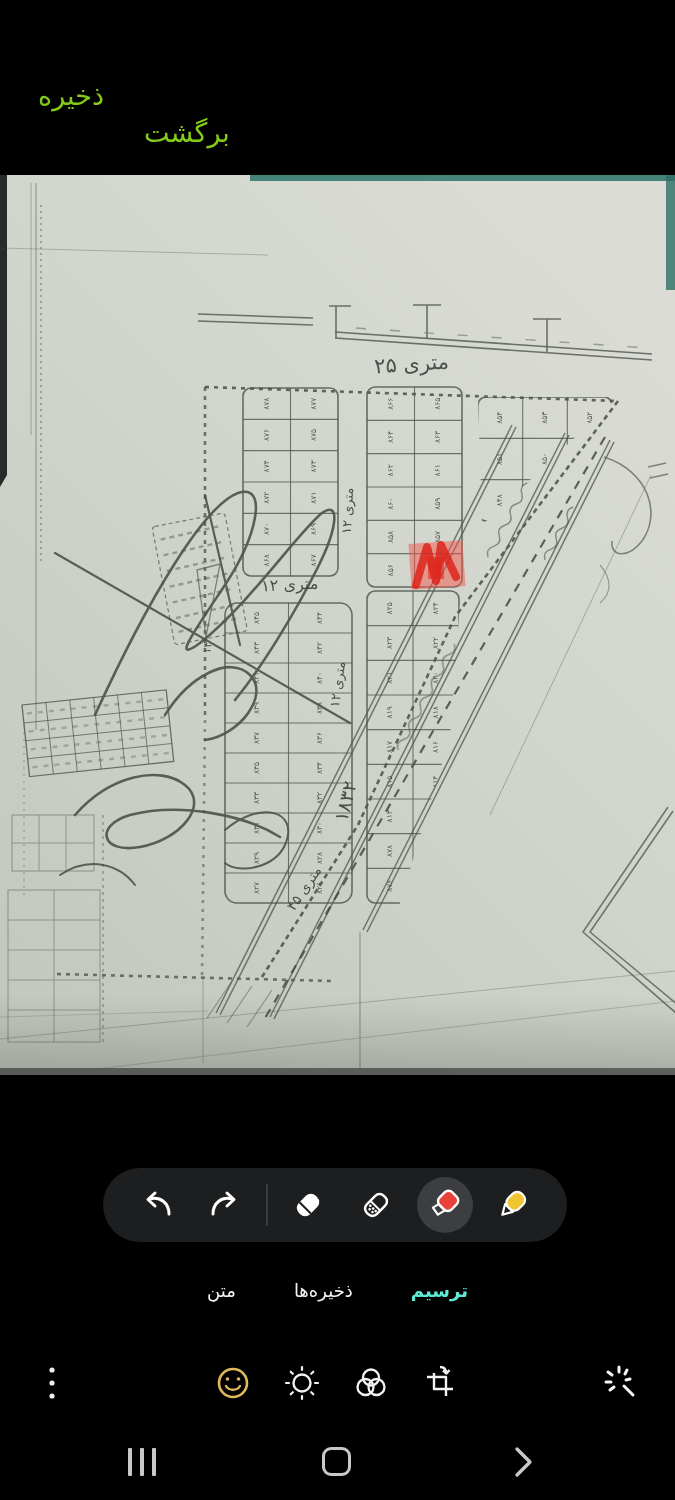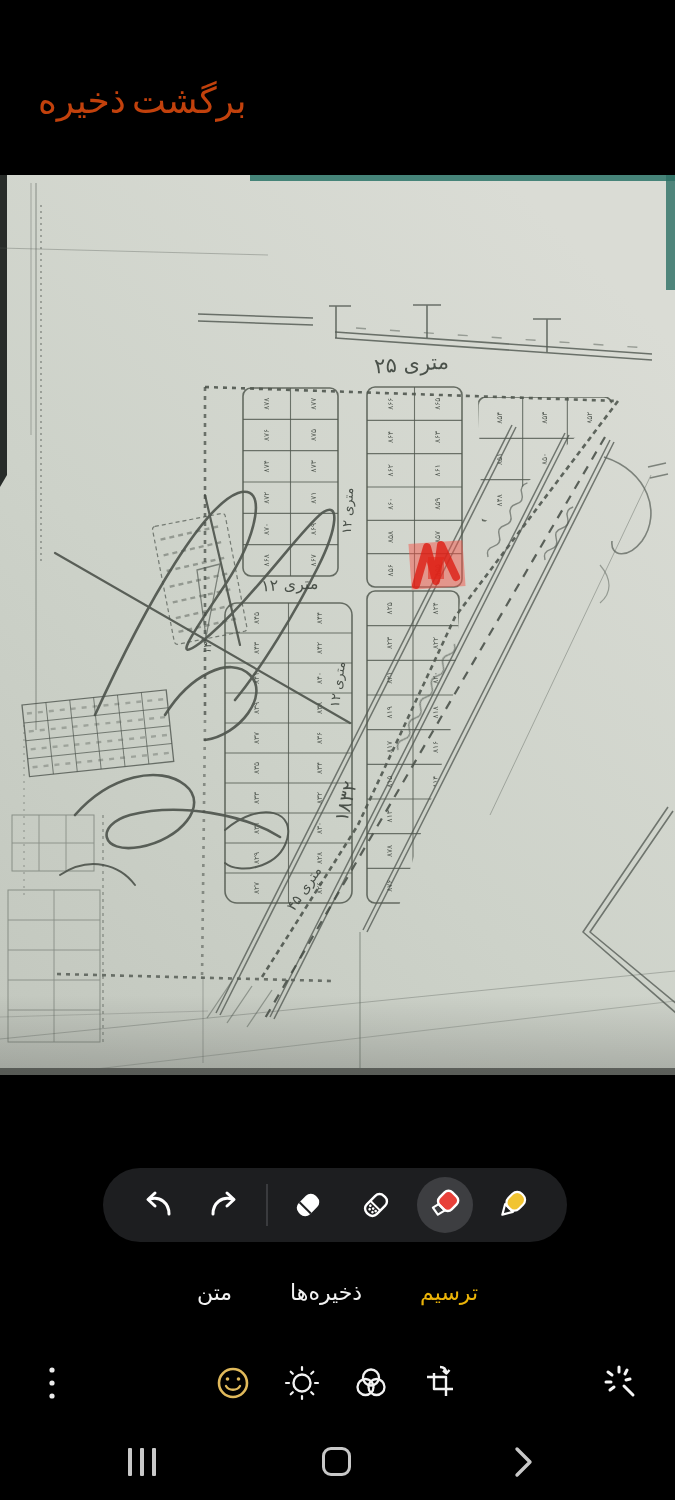--- a/index.html
+++ b/index.html
@@ -1,40 +1,40 @@
 <!DOCTYPE html>
 <html><head>
 <meta charset="utf-8">
 <style>
   html,body{margin:0;padding:0;background:#000;}
   .screen{position:relative;width:675px;height:1500px;background:#000;overflow:hidden;
           font-family:"DejaVu Sans",sans-serif;}
   
   .topbar{position:absolute;top:0;left:0;width:675px;height:175px;background:#000;}
-  .topbar button{position:absolute;top:80px;background:none;border:none;color:#c2410c;
-                 font-size:36px;font-family:"DejaVu Sans",sans-serif;padding:0;cursor:pointer;}
-  .btn-back{left:132px;}
+  .topbar button{position:absolute;top:80px;background:none;border:none;color:#84cc16;
+                 font-size:27px;font-family:"DejaVu Sans",sans-serif;padding:0;cursor:pointer;}
+  .btn-back{left:144px;margin-top:37px;}
   .btn-save{left:38px;}
   
   .photo{position:absolute;top:175px;left:0;width:675px;height:900px;}
   .photo svg{display:block;}
   
   .toolbar{position:absolute;left:103px;top:1168px;width:464px;height:74px;background:#1d1e20;
            border-radius:38px;display:flex;align-items:center;justify-content:space-between;
            padding:0 26px;box-sizing:border-box;}
   .tool{width:56px;height:56px;border-radius:50%;background:transparent;border:none;padding:0;
         display:flex;align-items:center;justify-content:center;cursor:pointer;}
   .tool.selected{background:#3d3e41;}
   .tooldiv{width:2px;height:42px;background:#3a3b3e;}
   
   .tabs{position:absolute;top:1278px;left:0;width:675px;display:flex;justify-content:center;
         gap:50px;direction:rtl;}
-  .tabs button{background:none;border:none;color:#f2f2f2;font-size:22px;
+  .tabs button{background:none;border:none;color:#f2f2f2;font-size:18px;
                font-family:"DejaVu Sans",sans-serif;padding:2px 4px;cursor:pointer;}
-  .tabs button.selected{color:#eab308;}
+  .tabs button.selected{color:#5eead4;font-weight:bold;}
   
   .iconrow button{position:absolute;width:46px;height:46px;top:1360px;background:none;border:none;
                   padding:0;display:flex;align-items:center;justify-content:center;cursor:pointer;}
   
   .navbar button{position:absolute;background:none;border:none;padding:0;cursor:pointer;}
   .nav-recents{left:128px;top:1448px;display:flex;gap:8px;}
   .nav-recents i{display:block;width:4px;height:28px;background:#c8c8c8;border-radius:1px;}
   .nav-home{left:322px;top:1447px;width:29px;height:29px;border:3px solid #c8c8c8 !important;
             border-radius:9px;background:none;box-sizing:border-box;}
 </style>

